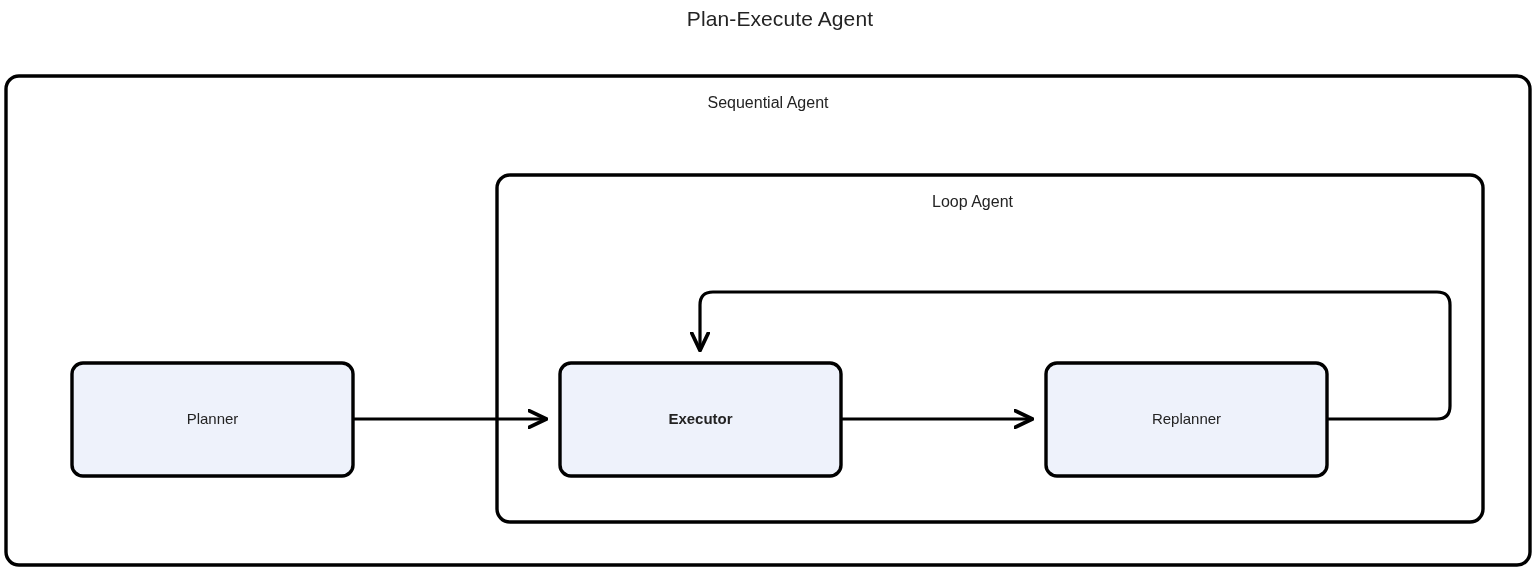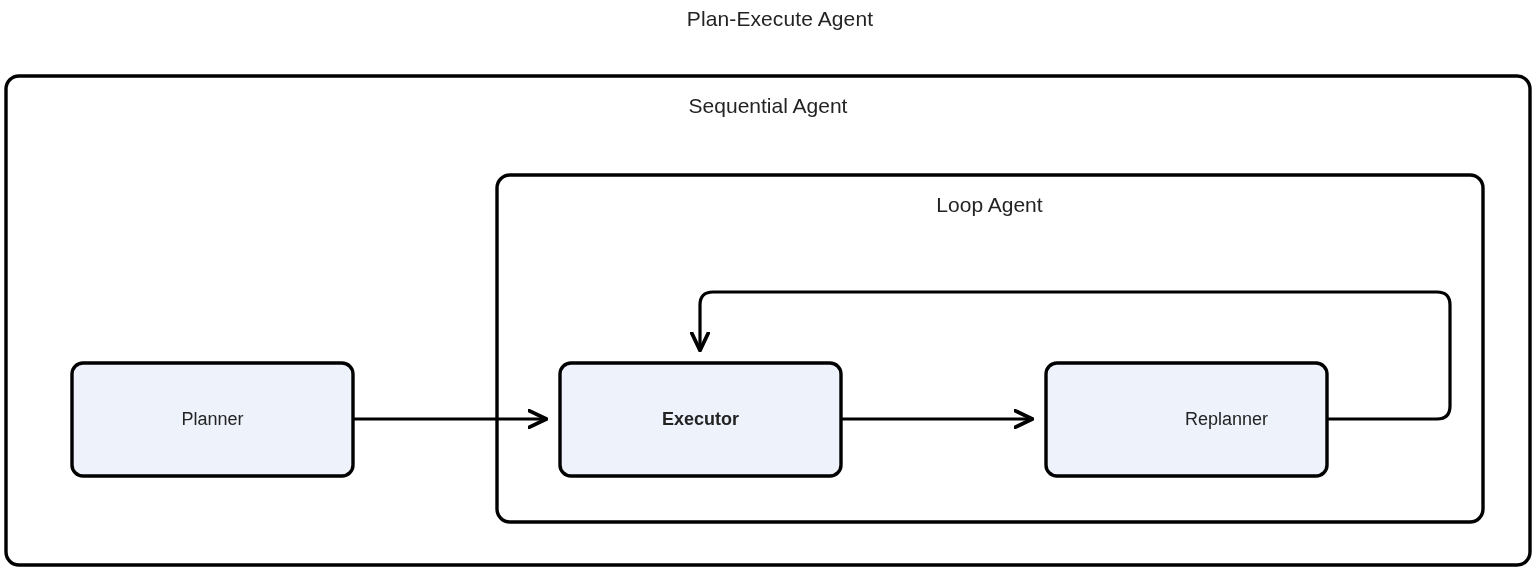--- a/index.html
+++ b/index.html
@@ -29,47 +29,47 @@
     left: 12px;
     top: 7px;
     width: 1536px;
     text-align: center;
     font-size: 21px;
     letter-spacing: 0.1px;
     color: #232323;
   }
   .group-label {
     position: absolute;
-    font-size: 21px;
+    font-size: 16px;
     color: #232323;
     text-align: center;
     white-space: nowrap;
   }
   #seq-label {
     left: 0;
     top: 94px;
     width: 1536px;
   }
   #loop-label {
-    left: 496px;
+    left: 479px;
     top: 193px;
     width: 987px;
   }
   .node-label {
     position: absolute;
-    font-size: 18px;
+    font-size: 15px;
     color: #232323;
     text-align: center;
     white-space: nowrap;
     top: 407px;
     line-height: 24px;
   }
   #planner-label  { left: 72px;   width: 281px; }
   #executor-label { left: 560px;  width: 281px; font-weight: bold; }
-  #replanner-label{ left: 1046px; width: 281px; padding-left: 40px; }
+  #replanner-label{ left: 1046px; width: 281px; }
 </style>
 </head>
 <body>
 
 <div id="stage">
 
   <svg id="diagram-svg" width="1536" height="576" viewBox="0 0 1536 576">
 
     <defs>
       <marker id="arrowhead" viewBox="0 0 10 10" refX="9.2" refY="5" markerWidth="6.2" markerHeight="6.2" orient="auto-start-reverse">

